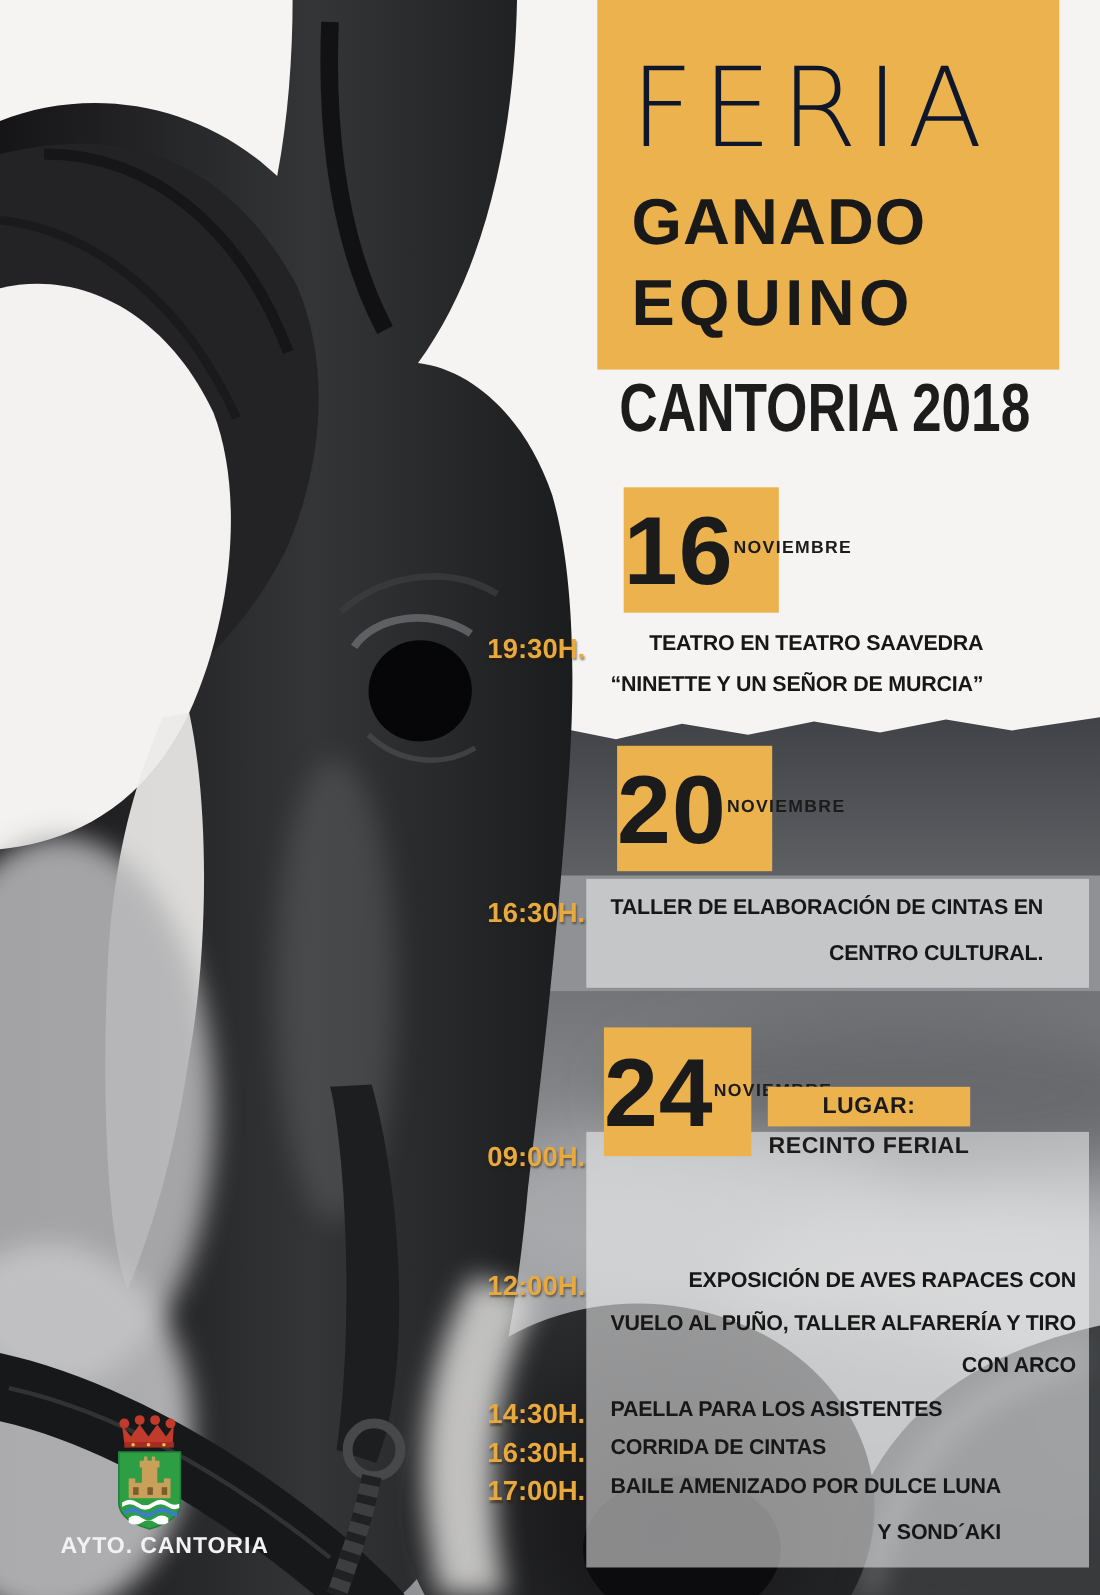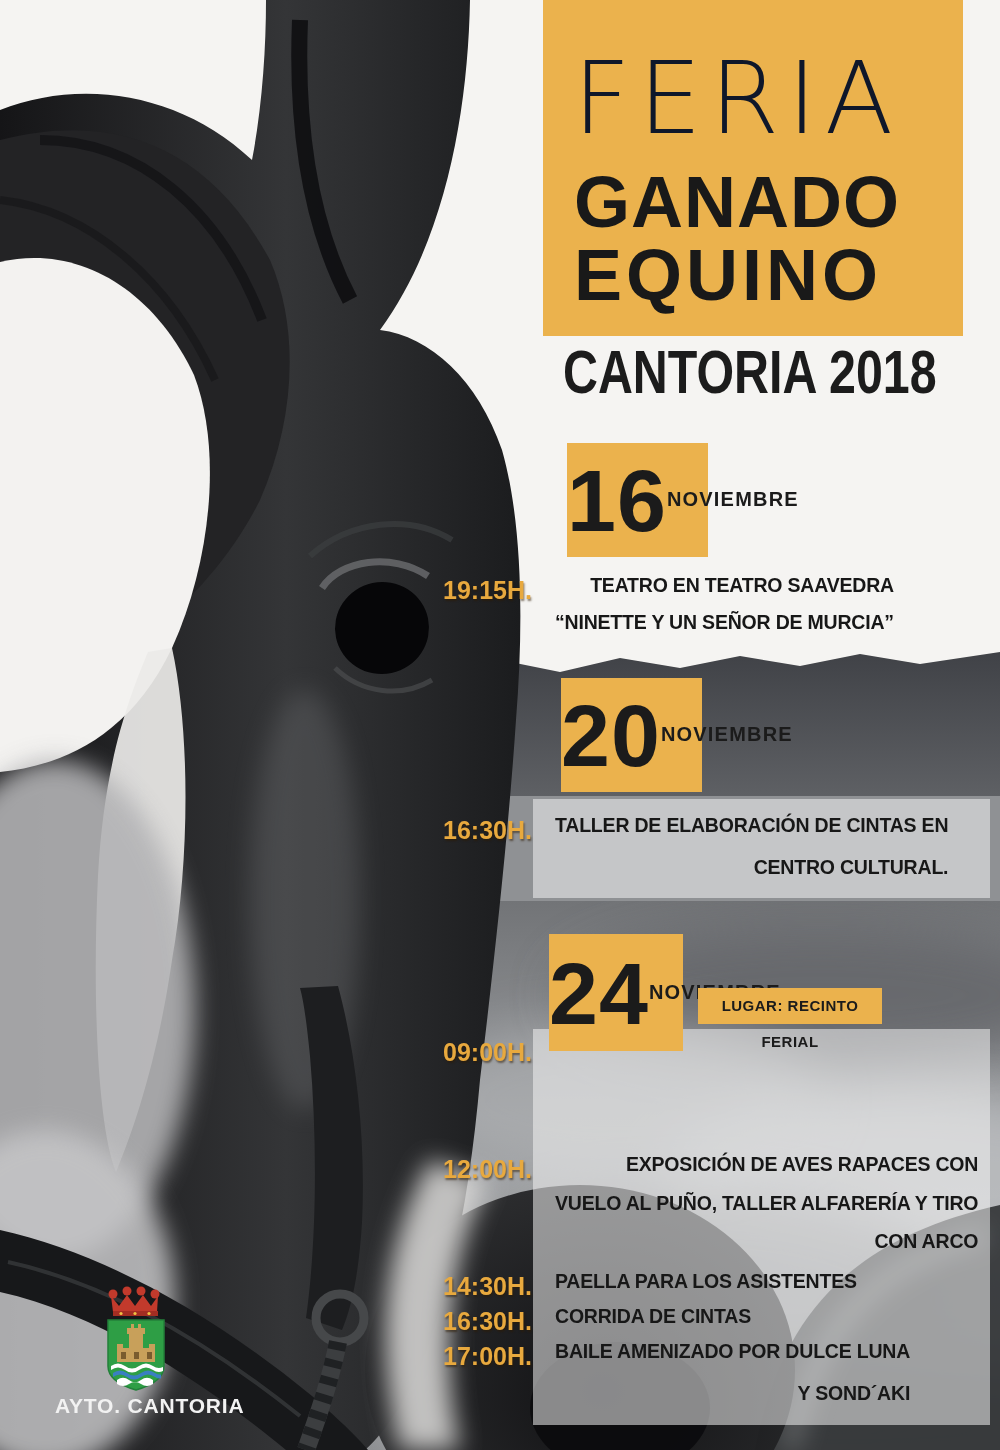--- a/index.html
+++ b/index.html
@@ -20,45 +20,45 @@
     position:absolute;left:543px;top:0;width:420px;height:336px;
     background:#EBB24D;z-index:2;
   }
   .title-thin{
     position:absolute;left:30px;top:44px;
     font-family:"DejaVu Sans", sans-serif;font-weight:200;
     font-size:100px;letter-spacing:8px;color:#0f172a;line-height:110px;
   }
   .title-bold{
     position:absolute;left:31px;top:166px;
-    font-weight:bold;font-size:72px;line-height:73px;color:#191919;
+    font-weight:bold;font-size:59px;line-height:73px;color:#191919;
     letter-spacing:1px;
   }
   .title-bold .l2{letter-spacing:4px;}
   .subtitle{
     position:absolute;left:563px;top:336px;z-index:2;
     font-weight:bold;font-size:62px;color:#1c1c1c;
     transform:scaleX(0.78);transform-origin:left top;white-space:nowrap;
   }
 
   
   .datebox{
     position:absolute;width:141px;height:114px;background:#EBB24D;z-index:2;
     display:flex;flex-direction:row;align-items:center;justify-content:flex-start;
     color:#1b1b1b;
   }
   .datebox .day{font-weight:bold;font-size:88px;line-height:86px;margin-top:2px;letter-spacing:1px;}
-  .datebox .month{font-weight:bold;font-size:20px;line-height:16px;letter-spacing:1.2px;margin-top:-2px;}
+  .datebox .month{font-weight:bold;font-size:16px;line-height:16px;letter-spacing:1.2px;margin-top:-2px;}
   .box-16{left:567px;top:443px;}
   .box-20{left:561px;top:678px;}
   .box-24{left:549px;top:934px;width:134px;height:117px;}
 
   .badge{
     position:absolute;left:698px;top:988px;width:184px;height:36px;z-index:2;
-    background:#EBB24D;color:#1b1b1b;font-weight:bold;font-size:15px;
+    background:#EBB24D;color:#1b1b1b;font-weight:bold;font-size:21px;
     text-align:center;line-height:36px;letter-spacing:0.5px;
   }
 
   
   .time{
     position:absolute;width:110px;left:422px;z-index:3;text-align:right;
     font-weight:bold;font-size:25px;color:#E8A93E;white-space:nowrap;
     text-shadow:1px 2px 2px rgba(45,28,4,0.55);
   }
   .evt{
@@ -171,21 +171,21 @@
       <div>GANADO</div>
       <div class="l2">EQUINO</div>
     </div>
   </div>
   <div class="subtitle">CANTORIA 2018</div>
 
   <div class="datebox box-16">
     <div class="day">16</div>
     <div class="month">NOVIEMBRE</div>
   </div>
-  <div class="time" style="top:576px;">19:15H.</div>
+  <div class="time" style="top:576px;">19:30H.</div>
   <div class="evt sp16" style="top:574px;">
     <div>TEATRO EN TEATRO SAAVEDRA</div>
     <div>“NINETTE Y UN SEÑOR DE MURCIA”</div>
   </div>
 
   <div class="datebox box-20">
     <div class="day">20</div>
     <div class="month">NOVIEMBRE</div>
   </div>
   <div class="time" style="top:816px;">16:30H.</div>

